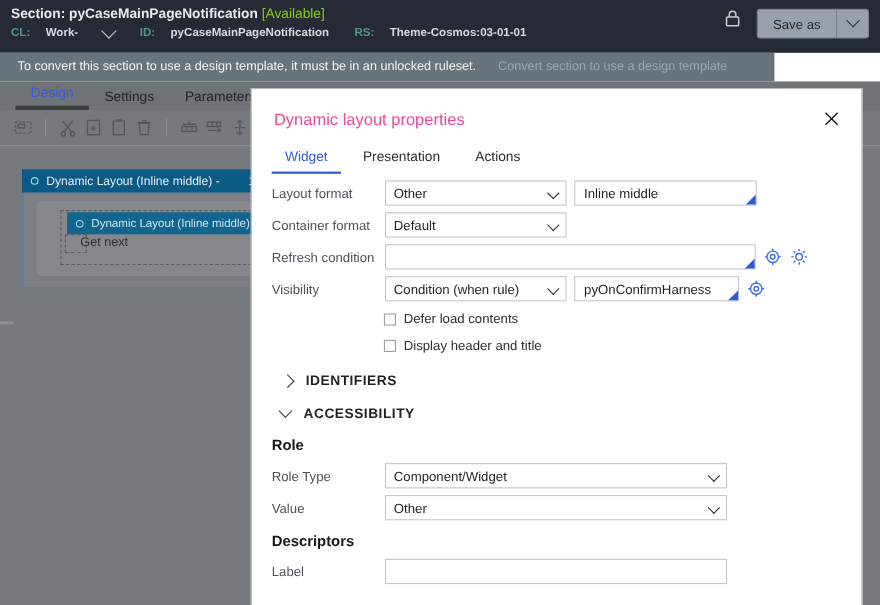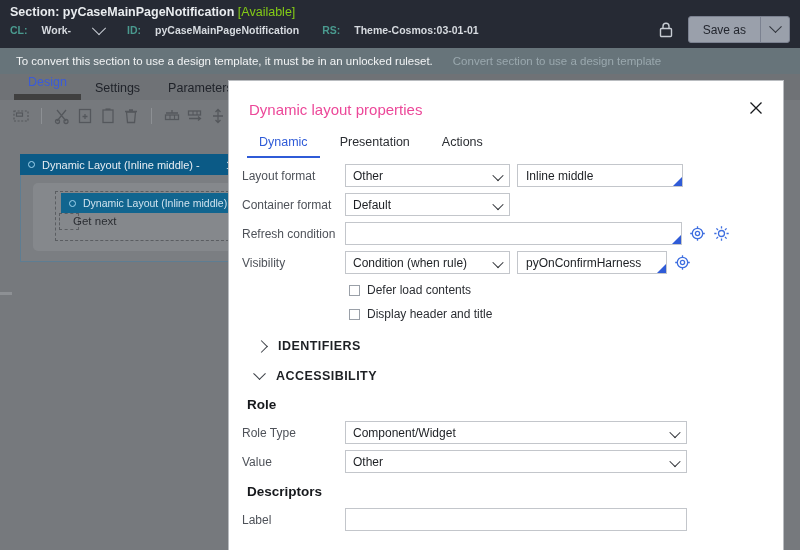--- a/index.html
+++ b/index.html
@@ -52,22 +52,22 @@
   .rule-meta .caret {
     display: inline-block;
     width: 9px; height: 9px;
     border-right: 1.4px solid #c7ccd3;
     border-bottom: 1.4px solid #c7ccd3;
     transform: rotate(45deg) translate(-2px,-2px);
     margin-right: 9px;
   }
 
   .hdr-right {
-    position: absolute; right: 10px; top: 16px;
-    display: flex; align-items: center; gap: 14px;
+    position: absolute; right: 10px; top: 8px;
+    display: flex; align-items: flex-start; gap: 14px;
   }
   .lock-icon { width: 16px; height: 18px; }
   .saveas-group {
     display: flex; height: 25px;
     border: 1px solid #7b8190;
     border-radius: 3px;
     overflow: hidden;
     background: #9aa0ab;
   }
   .saveas-btn {
@@ -81,21 +81,21 @@
   .saveas-caret i {
     display: block; width: 8px; height: 8px;
     border-right: 1.5px solid #30343c;
     border-bottom: 1.5px solid #30343c;
     transform: rotate(45deg) translate(-2px,-2px);
   }
 
   
   .banner {
     position: absolute; left: 0; top: 48px;
-    width: 800px; height: 26px;
+    width: 704px; height: 26px;
     background: #67747a;
     display: flex; align-items: center;
     padding-left: 16px;
     box-sizing: border-box;
     font-size: 11.5px;
     color: #f2f4f5;
   }
   .banner .link {
     color: #9aa8ae; margin-left: 20px; cursor: pointer;
   }
@@ -106,21 +106,21 @@
     width: 800px; height: 26px;
     background: #6f7276;
     display: flex; align-items: flex-end;
     padding-left: 14px;
     box-sizing: border-box;
   }
   .tabstrip .tab {
     font-size: 12.5px; color: #20232a;
     padding: 0 14px 5px 14px;
   }
-  .tabstrip .tab.active { color: #3a5bd9; border-bottom: 6px solid #404040; }
+  .tabstrip .tab.active { color: #3a5bd9; border-bottom: 4px solid #404040; }
 
   
   .toolbar {
     position: absolute; left: 0; top: 100px;
     width: 800px; height: 32px;
     background: #76797d;
     display: flex; align-items: center;
     padding-left: 12px;
     box-sizing: border-box;
     gap: 5px;
@@ -227,21 +227,21 @@
     color: #2f5bd7; border-bottom: 2px solid #2f5bd7;
   }
 
   .form {
     position: absolute; left: 0; top: 82px;
     width: 556px;
   }
   .frow {
     display: flex; align-items: center;
     height: 25px; margin-bottom: 4px;
-    padding-left: 13px;
+    padding-left: 18px;
     box-sizing: border-box;
   }
   .flabel {
     width: 103px; flex: none;
     font-size: 12px; color: #4e5259;
   }
   .fctl { display: flex; align-items: center; gap: 7px; }
 
   .sel {
     position: relative;
@@ -327,21 +327,21 @@
     transform: rotate(45deg) translate(-2px,-2px);
     margin-left: 2px;
   }
 
   .subhdr {
     padding-left: 18px;
     font-size: 13.5px; font-weight: bold;
     color: #16181c;
     margin: 6px 0 8px 0;
   }
-  .w-full { width: 342px; }
+  .w-full { width: 311px; }
 </style>
 </head>
 <body>
 
 <div id="app-backdrop">
 
   <div class="rule-header">
     <div class="rule-title">
       <b>Section:</b>
       <b>pyCaseMainPageNotification</b>
@@ -477,21 +477,21 @@
 
   <div class="modal-title">Dynamic layout properties</div>
 
   <div class="modal-close">
     <svg width="16" height="16" viewBox="0 0 16 16">
         <path d="M2.5 2.5 L13.5 13.5 M13.5 2.5 L2.5 13.5" stroke="#16181c" stroke-width="1.3"></path>
       </svg>
   </div>
 
   <div class="modal-tabs">
-    <div class="mtab active">Dynamic</div>
+    <div class="mtab active">Widget</div>
     <div class="mtab">Presentation</div>
     <div class="mtab">Actions</div>
   </div>
 
   <div class="form">
 
     <div class="frow">
       <div class="flabel">Layout format</div>
       <div class="fctl">
         <div class="sel w-sel1">

